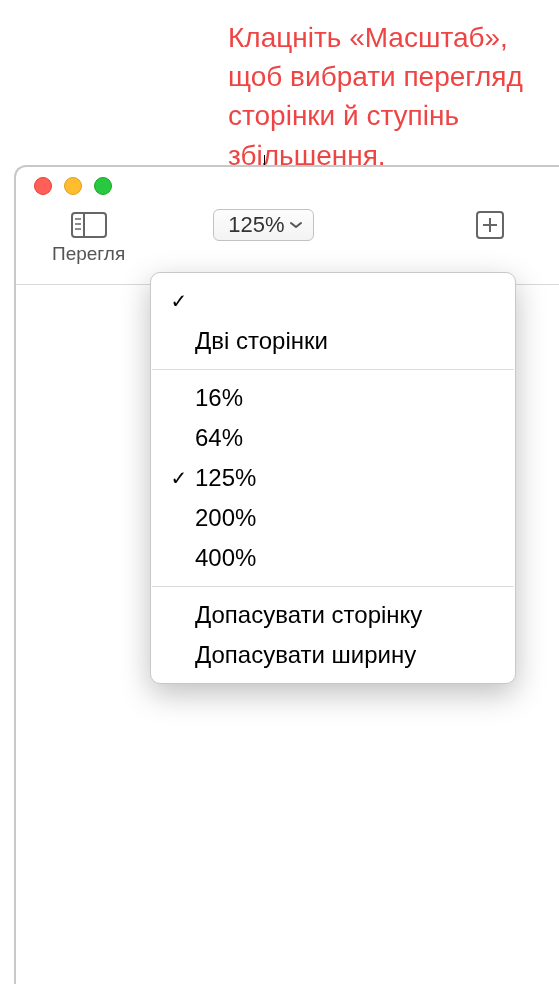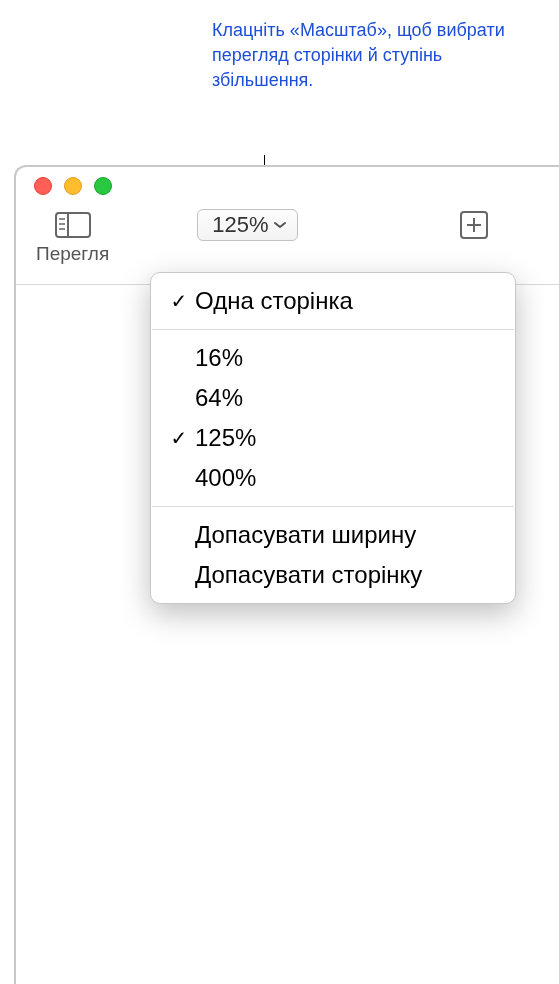--- a/index.html
+++ b/index.html
@@ -13,24 +13,24 @@
       background: #fff;
       width: 559px;
       height: 984px;
       position: relative;
       overflow: hidden;
     }
     
     .callout-text {
       position: absolute;
       top: 18px;
-      left: 212px;
-      font-size: 18px;
+      left: 228px;
+      font-size: 28px;
       line-height: 1.4;
-      color: #1d4ed8;
+      color: #ef4444;
       width: 325px;
     }
     
     .callout-line {
       position: absolute;
       top: 155px;
       left: 264px;
       width: 1px;
       height: 56px;
       background: #000;
@@ -87,21 +87,21 @@
     }
     
     .toolbar-item {
       display: flex;
       flex-direction: column;
       align-items: center;
       gap: 2px;
     }
     
     .toolbar-item-view {
-      margin-left: 20px;
+      margin-left: 36px;
     }
     
     .toolbar-item-zoom {
       margin-left: 88px;
     }
     
     .toolbar-item-add {
       margin-left: 154px;
     }
     
@@ -246,48 +246,55 @@
     </div>
 
   </div>
 
   <div class="content-area"></div>
 
   <div class="dropdown-menu">
 
     <div class="menu-item">
       <span class="menu-check">✓</span>
-      <span>Одна сторінка</span>
+    </div>
+    <div class="menu-item">
+      <span class="menu-check"></span>
+      <span>Дві сторінки</span>
     </div>
 
     <div class="menu-separator"></div>
 
     <div class="menu-item">
       <span class="menu-check"></span>
       <span>16%</span>
     </div>
     <div class="menu-item">
       <span class="menu-check"></span>
       <span>64%</span>
     </div>
     <div class="menu-item">
       <span class="menu-check">✓</span>
       <span>125%</span>
     </div>
     <div class="menu-item">
       <span class="menu-check"></span>
+      <span>200%</span>
+    </div>
+    <div class="menu-item">
+      <span class="menu-check"></span>
       <span>400%</span>
     </div>
 
     <div class="menu-separator"></div>
 
     <div class="menu-item">
       <span class="menu-check"></span>
+      <span>Допасувати сторінку</span>
+    </div>
+    <div class="menu-item">
+      <span class="menu-check"></span>
       <span>Допасувати ширину</span>
     </div>
-    <div class="menu-item">
-      <span class="menu-check"></span>
-      <span>Допасувати сторінку</span>
-    </div>
 
   </div>
 
 </div>
 
 </body></html>

